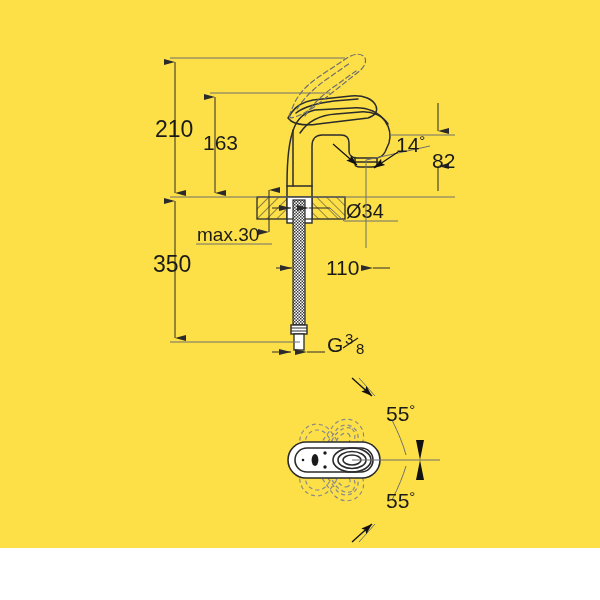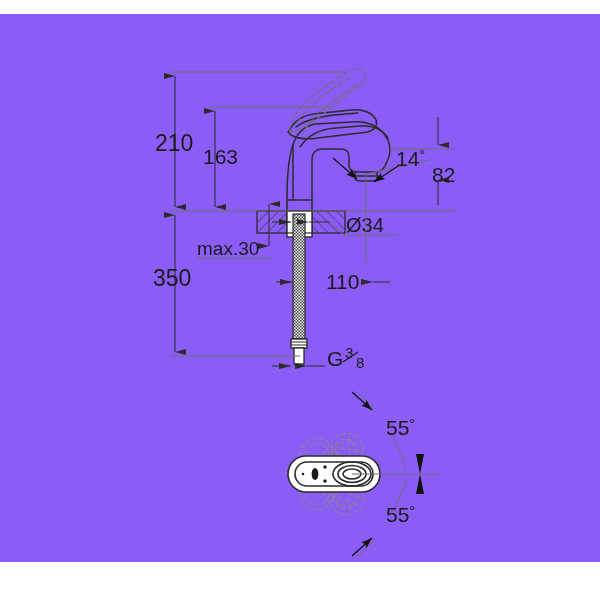--- a/index.html
+++ b/index.html
@@ -1,18 +1,18 @@
 <!DOCTYPE html>
 <html><head>
 <meta charset="utf-8">
 <style>
   html,body{margin:0;padding:0;background:#ffffff;}
   body{width:600px;height:600px;overflow:hidden;
        font-family:"Liberation Sans",sans-serif;}
-  #stage{position:relative;width:600px;height:548px;background:#8b5cf6;margin-top:14px;}
+  #stage{position:relative;width:600px;height:548px;background:#fde047;}
   svg{display:block;}
   text{font-family:"Liberation Sans",sans-serif;fill:#1a1a1a;}
 </style>
 </head>
 <body>
 
 <div id="stage">
 <svg width="600" height="600" viewBox="0 0 600 600">
 
   <defs>

